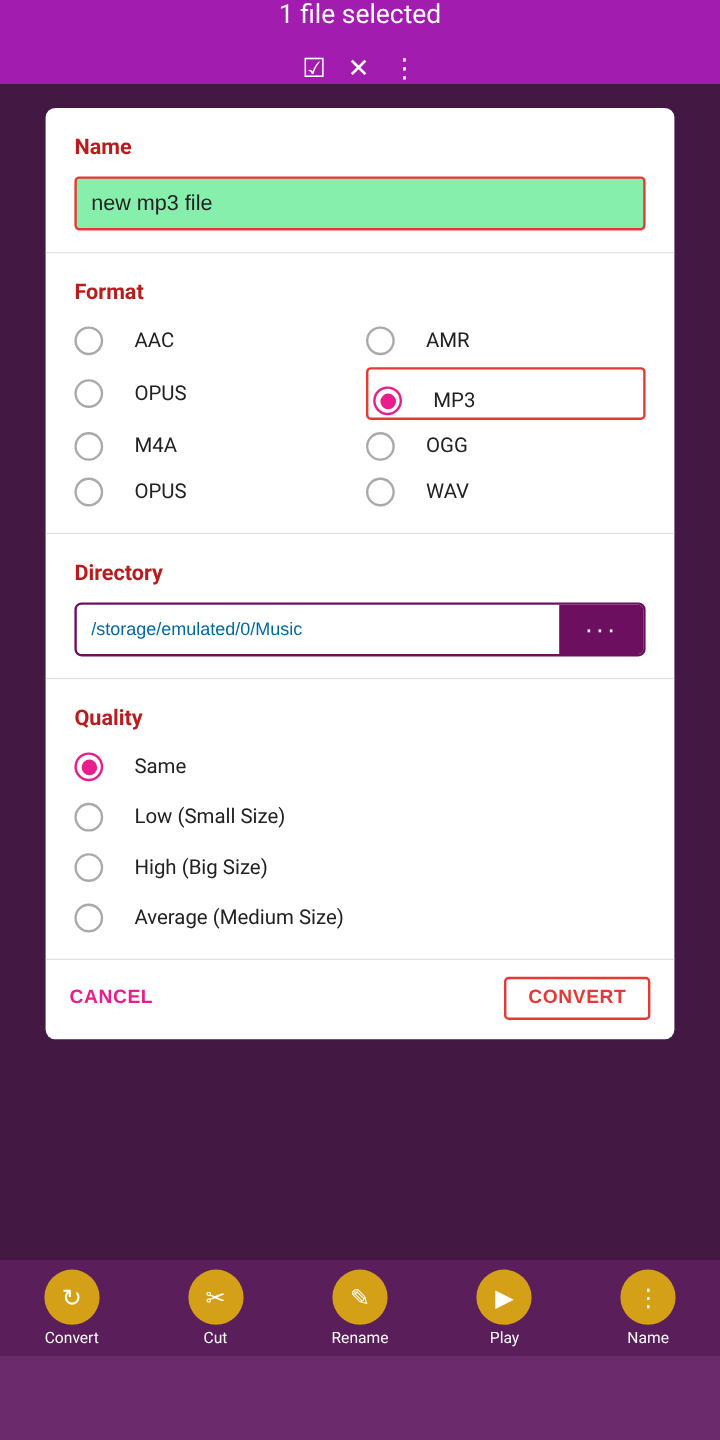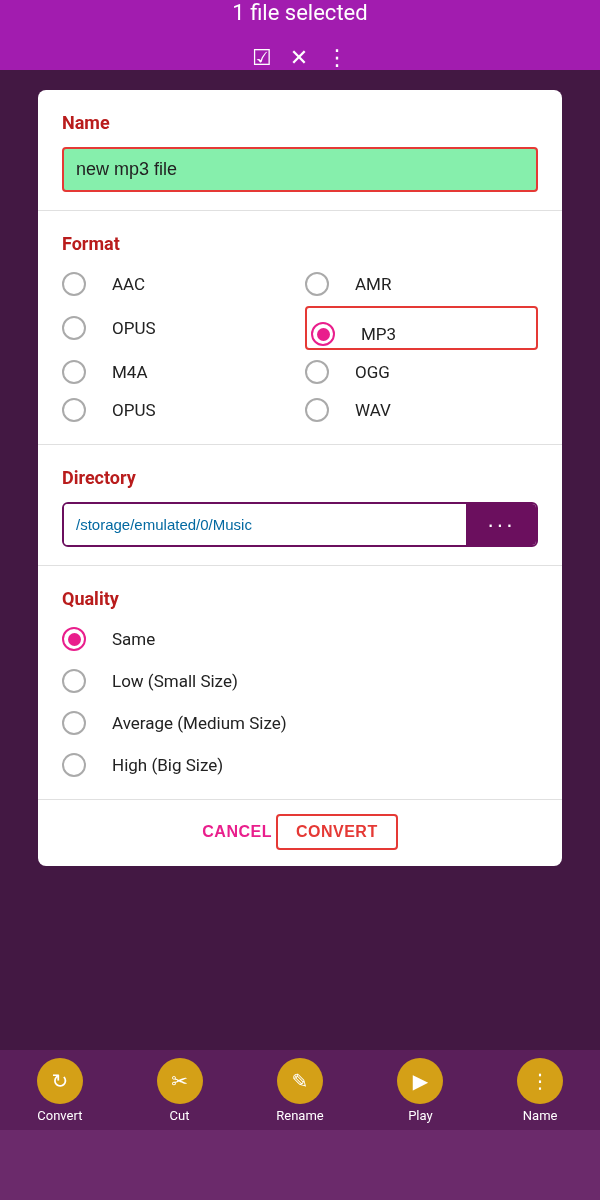--- a/index.html
+++ b/index.html
@@ -172,21 +172,21 @@
     
     .quality-list {
       display: flex;
       flex-direction: column;
       gap: 10px;
     }
 
     
     .dialog-footer {
       display: flex;
-      justify-content: center;
+      justify-content: space-between;
       align-items: center;
       padding: 14px 20px 16px 20px;
       gap: 4px;
     }
     .btn-cancel {
       font-size: 16px;
       font-weight: 700;
       color: #e91e8c;
       background: none;
       border: none;
@@ -331,26 +331,26 @@
           <span class="radio-label">Same</span>
         </div>
 
         <div class="radio-row">
           <div class="radio-outer"></div>
           <span class="radio-label">Low (Small Size)</span>
         </div>
 
         <div class="radio-row">
           <div class="radio-outer"></div>
+          <span class="radio-label">High (Big Size)</span>
+        </div>
+
+        <div class="radio-row">
+          <div class="radio-outer"></div>
           <span class="radio-label">Average (Medium Size)</span>
-        </div>
-
-        <div class="radio-row">
-          <div class="radio-outer"></div>
-          <span class="radio-label">High (Big Size)</span>
         </div>
 
       </div>
     </div>
 
     <div class="dialog-footer">
       <button class="btn-cancel">CANCEL</button>
       <button class="btn-convert">CONVERT</button>
     </div>
 

